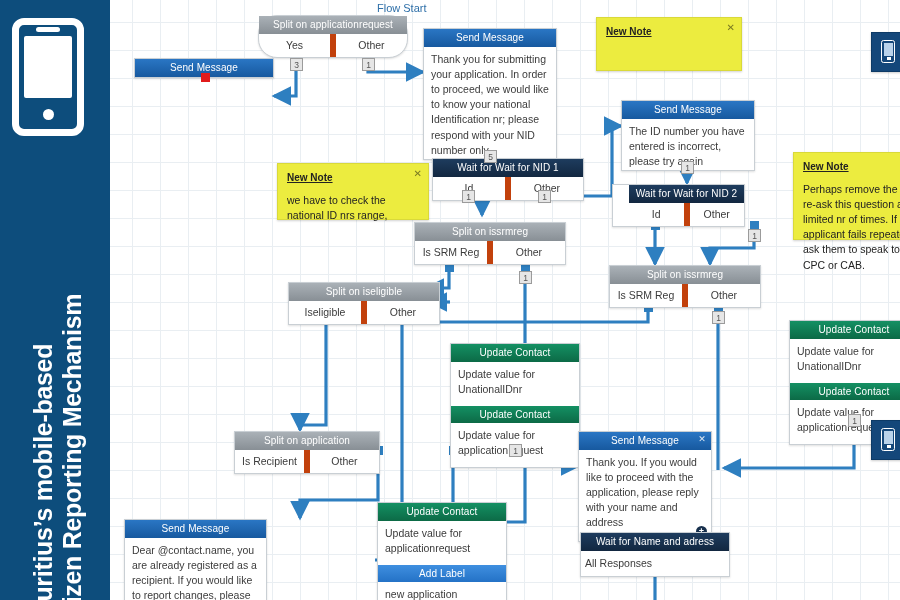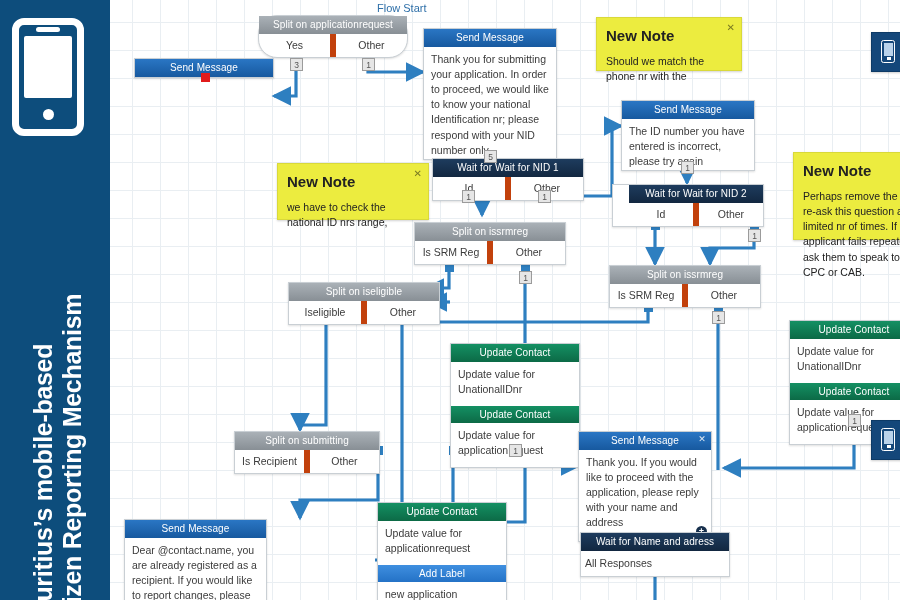--- a/index.html
+++ b/index.html
@@ -87,21 +87,21 @@
     background:#17304d;color:#fff;font-size:9px;line-height:11px;text-align:center;
     font-weight:bold;
   }
 
   
   .note{
     position:absolute;background:#ecec3f;border:1px solid #d9d93a;
     box-shadow:0 1px 2px rgba(0,0,0,.18);box-sizing:border-box;
     padding:7px 9px 8px;font-size:10.5px;color:#222;line-height:1.45;
   }
-  .note .nt{font-weight:bold;font-size:15px;margin-bottom:7px;}
+  .note .nt{font-weight:bold;font-size:10px;margin-bottom:7px;text-decoration:underline;}
   .note .nx{position:absolute;right:6px;top:3px;font-size:10px;color:#7a7a22;}
 
   
   .phone-node{
     position:absolute;width:32px;height:38px;background:#14477a;
     border:1px solid #0d3a66;box-shadow:0 1px 2px rgba(0,0,0,.2);
   }
   .phone-node i{
     position:absolute;left:9px;top:7px;width:14px;height:23px;
     border:1.6px solid #ffffff;border-radius:2.5px;box-sizing:border-box;
@@ -254,21 +254,21 @@
         <div class="c">Id</div>
         <div class="c">Other</div>
       </div>
     </div>
 
     <div class="node" style="left:511px;top:100px;width:134px;">
       <div class="hdr msg">Send Message</div>
       <div class="body" style="height:40px;">The ID number you have entered is incorrect, please try again</div>
     </div>
 
-    <div class="node" style="left:502px;top:184px;width:152px;padding-left:16px;">
+    <div class="node" style="left:502px;top:184px;width:133px;padding-left:16px;">
       <div class="hdr wait">Wait for Wait for NID 2</div>
       <div class="cols">
         <div class="c">Id</div>
         <div class="c">Other</div>
       </div>
     </div>
 
     <div class="node" style="left:304px;top:222px;width:152px;">
       <div class="hdr split">Split on issrmreg</div>
       <div class="cols">
@@ -287,21 +287,21 @@
 
     <div class="node" style="left:178px;top:282px;width:152px;">
       <div class="hdr split">Split on iseligible</div>
       <div class="cols">
         <div class="c">Iseligible</div>
         <div class="c">Other</div>
       </div>
     </div>
 
     <div class="node" style="left:124px;top:431px;width:146px;">
-      <div class="hdr split">Split on submitting</div>
+      <div class="hdr split">Split on application</div>
       <div class="cols">
         <div class="c">Is Recipient</div>
         <div class="c">Other</div>
       </div>
     </div>
 
     <div class="node" style="left:340px;top:343px;width:130px;">
       <div class="hdr update">Update Contact</div>
       <div class="body" style="height:33px;">Update value for UnationalIDnr</div>
       <div class="hdr update">Update Contact</div>
@@ -337,21 +337,20 @@
     <div class="node" style="left:267px;top:502px;width:130px;">
       <div class="hdr update">Update Contact</div>
       <div class="body" style="height:33px;">Update value for applicationrequest</div>
       <div class="hdr label">Add Label</div>
       <div class="body" style="height:22px;">new application</div>
     </div>
 
     <div class="note" style="left:486px;top:17px;width:146px;height:54px;">
       <span class="nx">✕</span>
       <div class="nt">New Note</div>
-      <div>Should we match the phone nr with the</div>
     </div>
 
     <div class="note" style="left:167px;top:163px;width:152px;height:57px;">
       <span class="nx">✕</span>
       <div class="nt">New Note</div>
       <div>we have to check the national ID nrs range,</div>
     </div>
 
     <div class="note" style="left:683px;top:152px;width:150px;height:88px;">
       <div class="nt">New Note</div>

